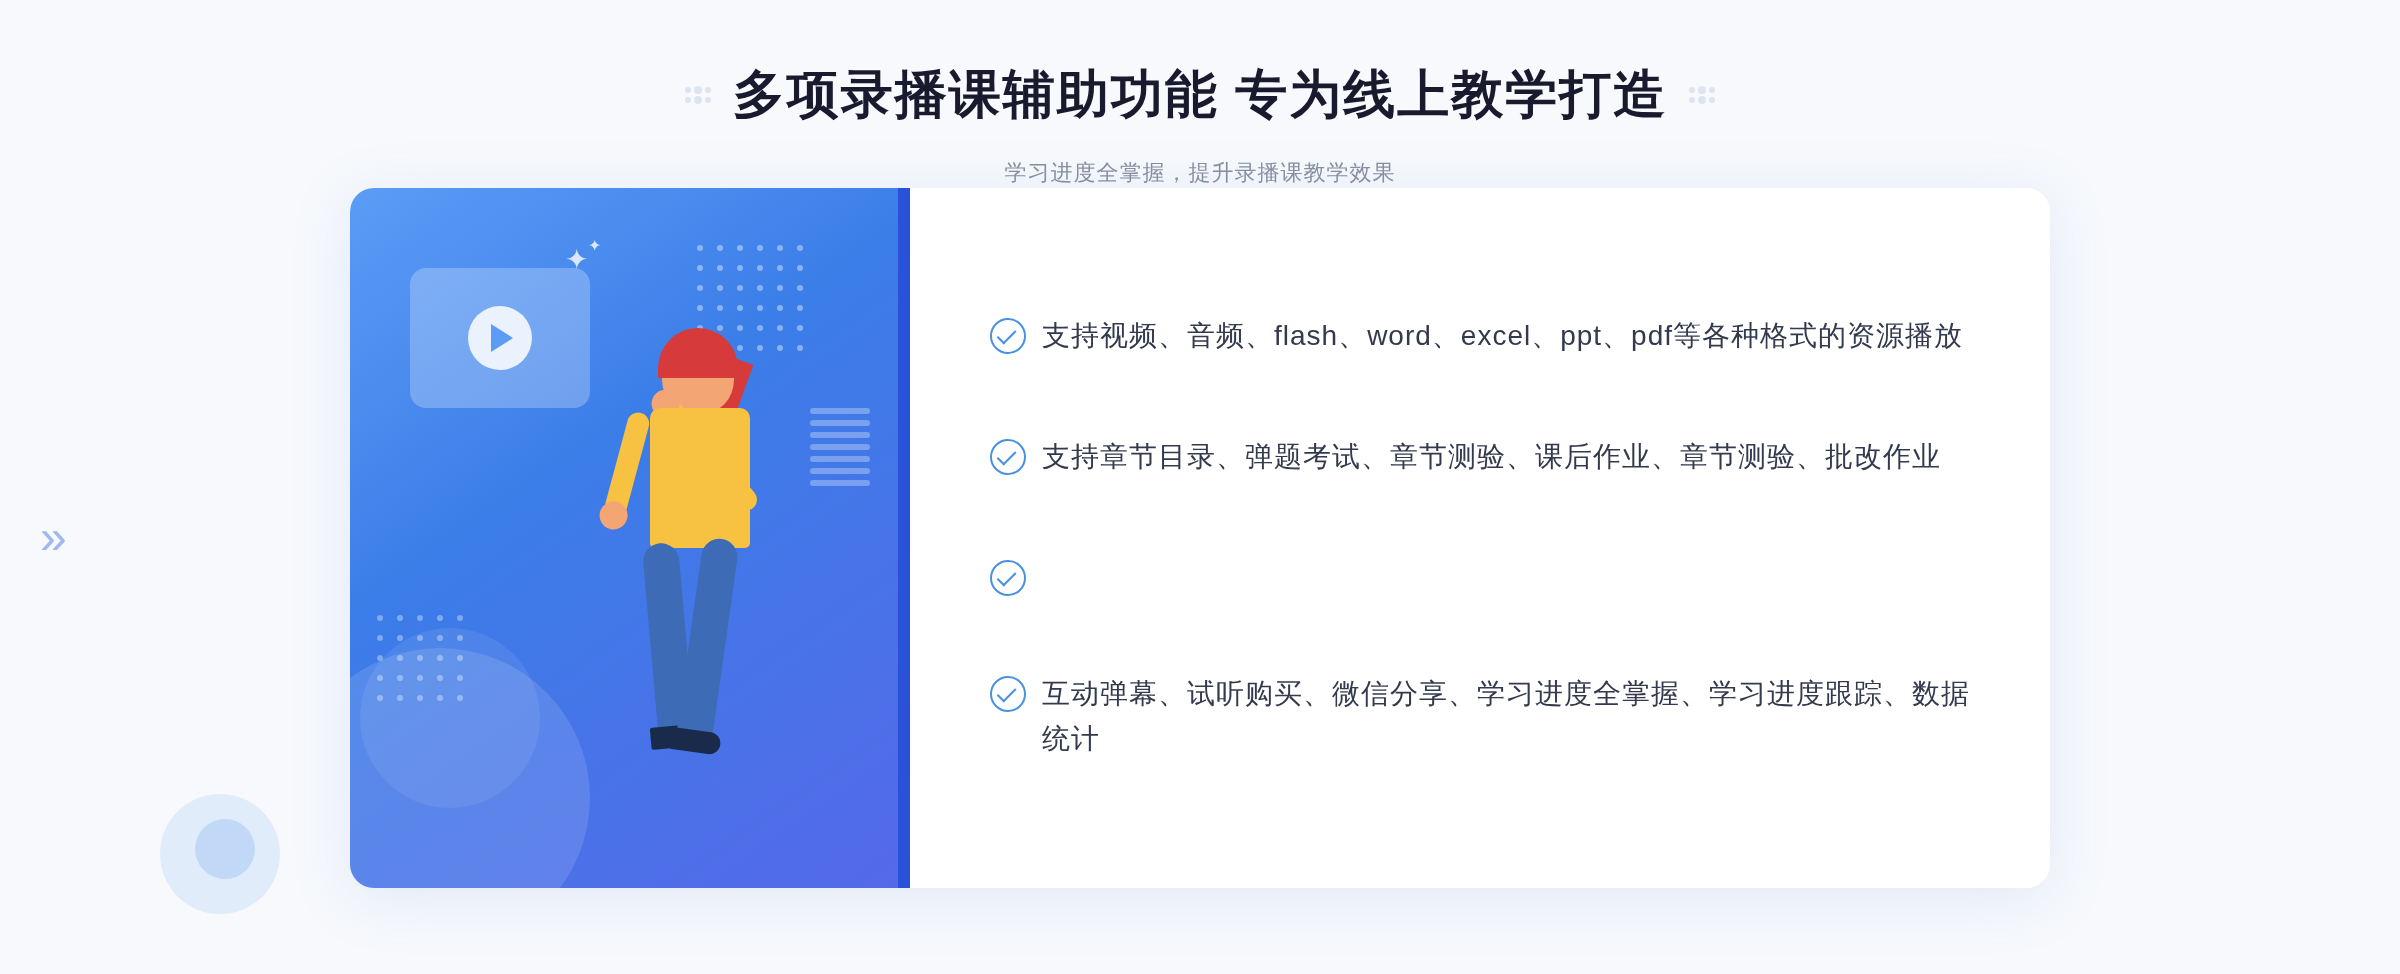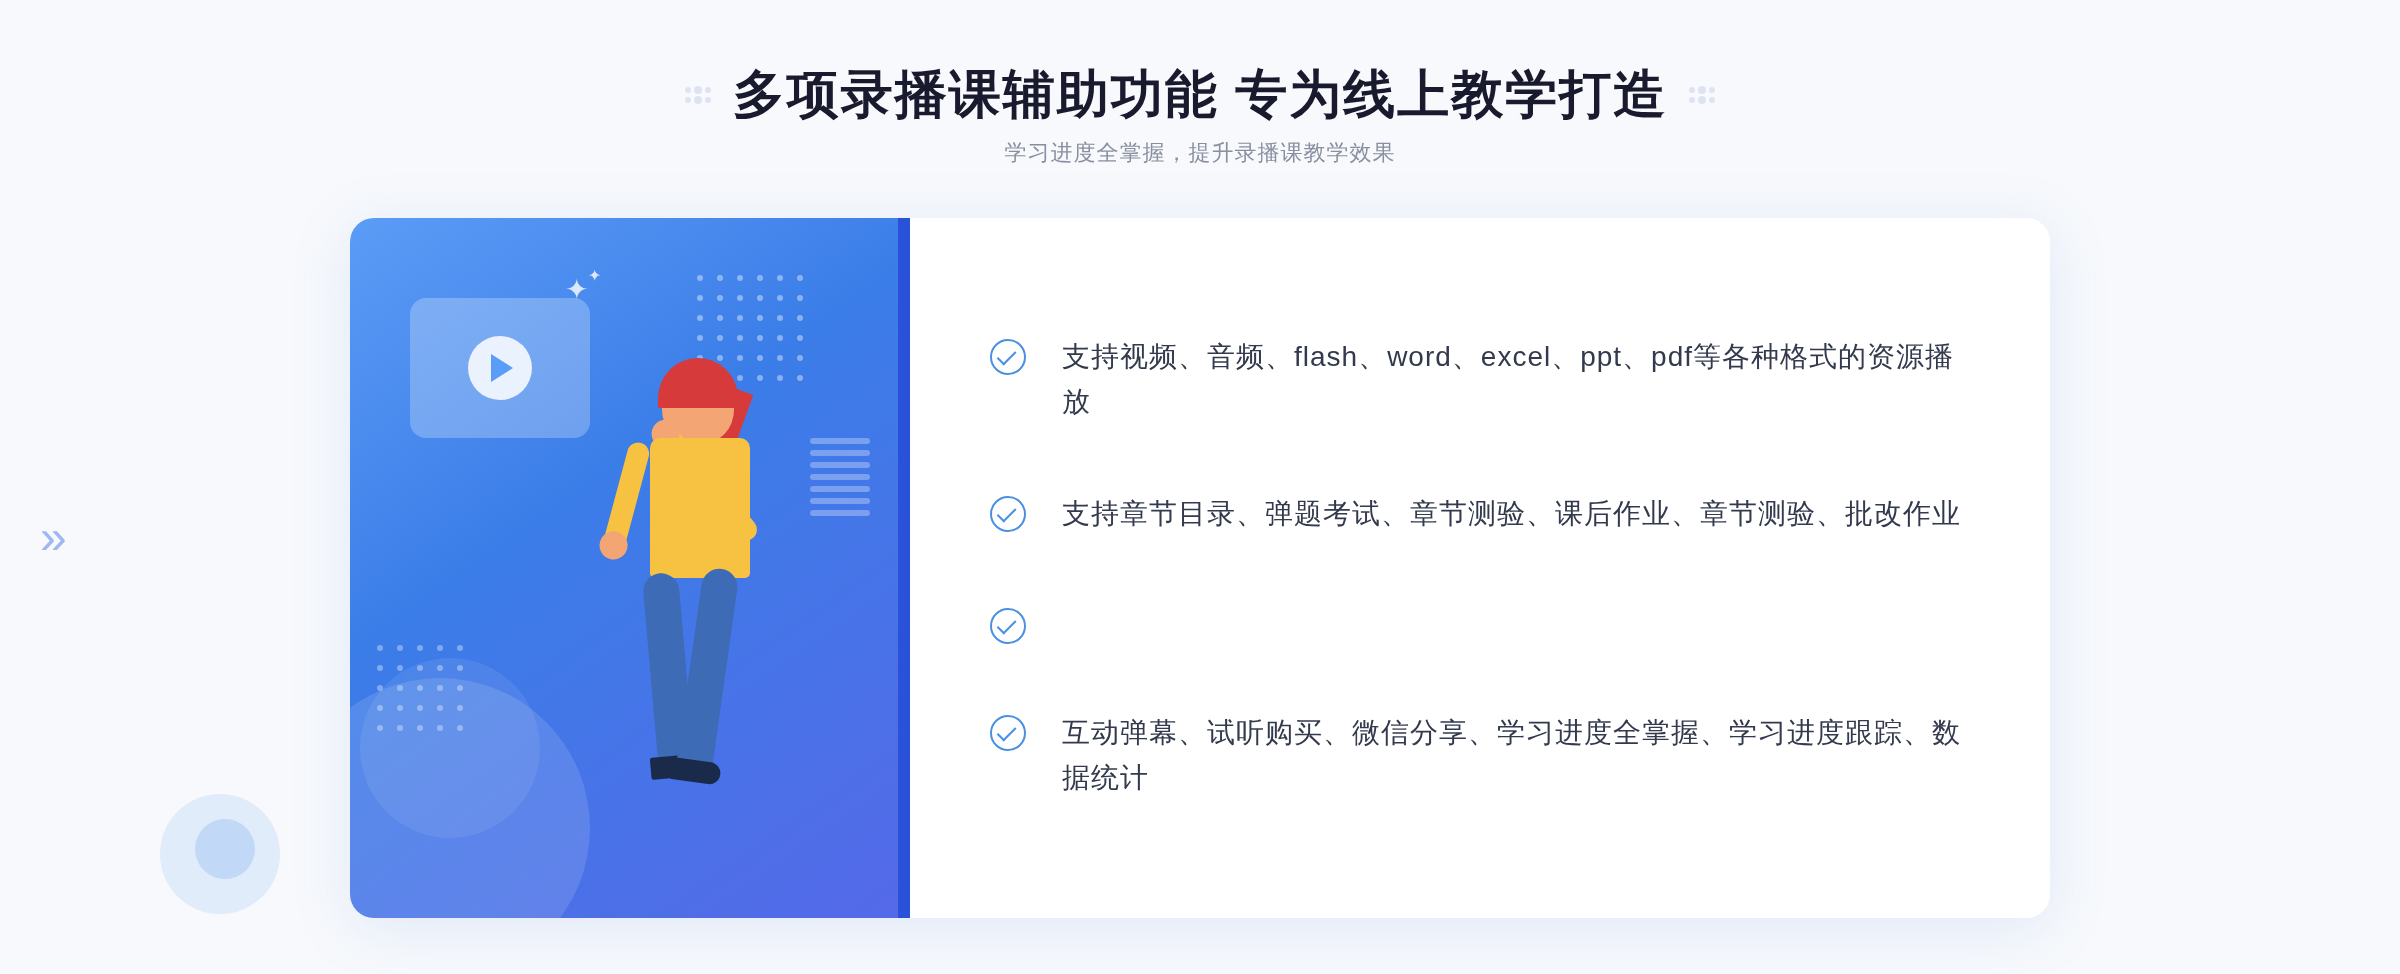--- a/index.html
+++ b/index.html
@@ -25,21 +25,21 @@
       flex-direction: column;
       align-items: center;
       padding-top: 60px;
       position: relative;
       overflow: hidden;
     }
 
     
     .title-section {
       text-align: center;
-      margin-bottom: 8px;
+      margin-bottom: 28px;
       display: flex;
       align-items: center;
       gap: 20px;
     }
 
     .title-decoration {
       display: flex;
       align-items: center;
       gap: 4px;
     }
@@ -47,21 +47,20 @@
     .main-title {
       font-size: 52px;
       font-weight: 700;
       color: #1a1a2e;
       letter-spacing: 2px;
     }
 
     .sub-title {
       font-size: 22px;
       color: #888fa0;
-      margin-bottom: 50px;
       letter-spacing: 1px;
     }
 
     
     .content-card {
       width: 1700px;
       background: #ffffff;
       border-radius: 24px;
       box-shadow: 0 10px 60px rgba(100, 140, 220, 0.15);
       display: flex;
@@ -361,21 +360,21 @@
       padding: 60px 80px;
       display: flex;
       flex-direction: column;
       justify-content: space-evenly;
       background: #ffffff;
     }
 
     .feature-item {
       display: flex;
       align-items: flex-start;
-      gap: 36px;
+      gap: 16px;
       padding: 10px 0;
     }
 
     .check-icon {
       width: 36px;
       height: 36px;
       min-width: 36px;
       border-radius: 50%;
       border: 2.5px solid #4a90e2;
       display: flex;

